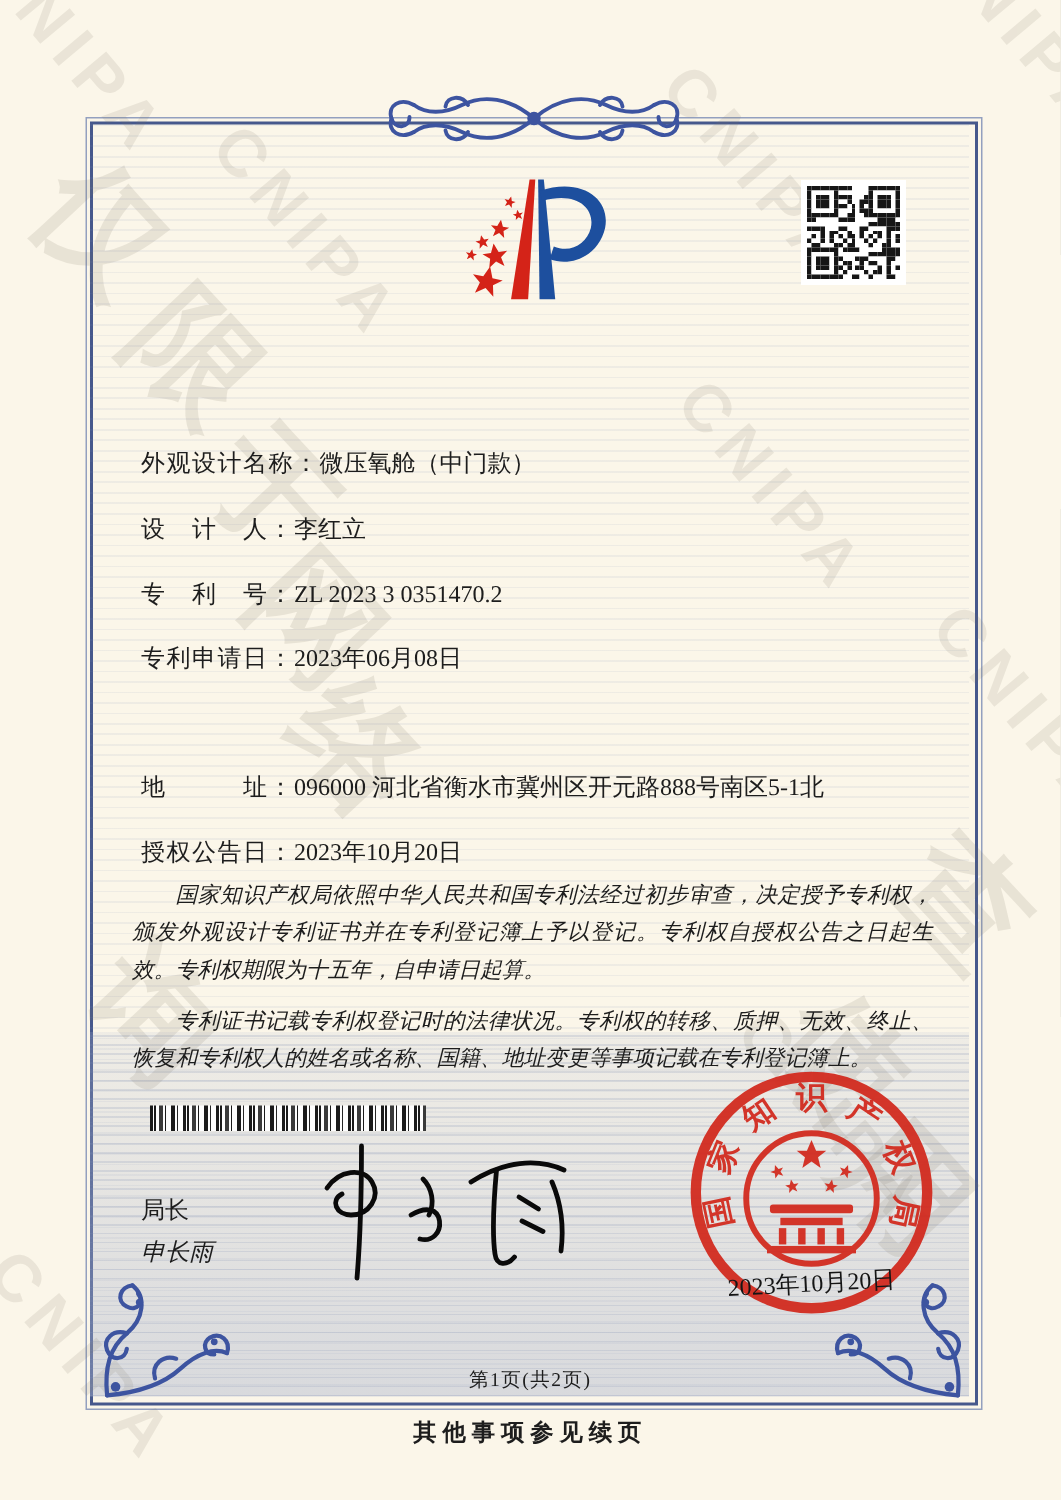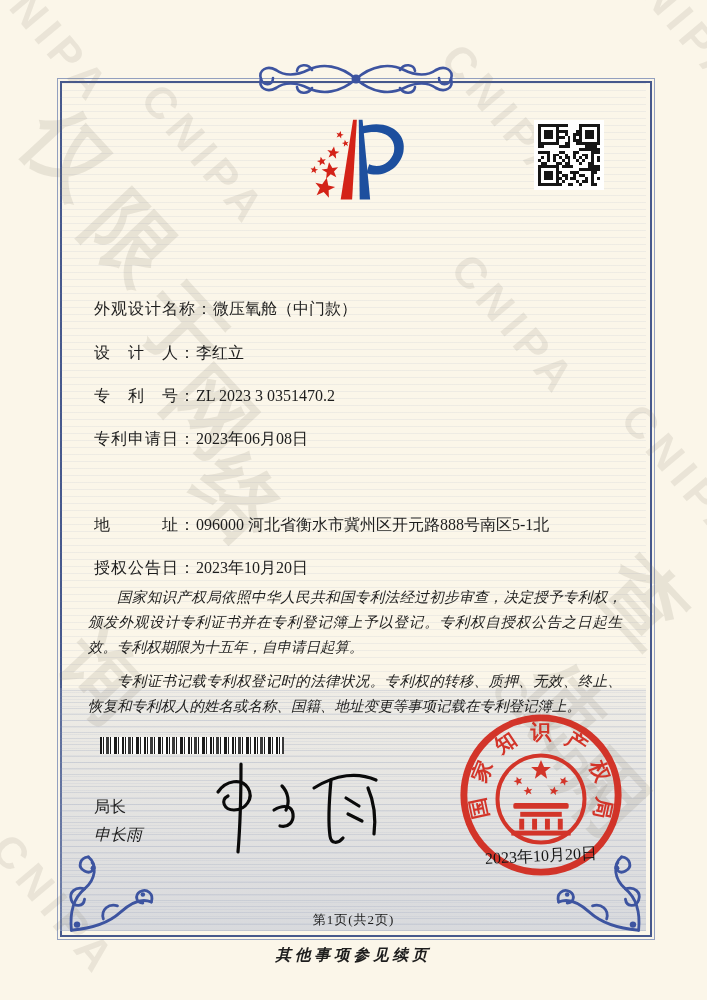--- a/index.html
+++ b/index.html
@@ -44,21 +44,21 @@
      #3a3a3a 6px 9px,#fdfdfd 9px 10px,#1a1a1a 10px 11px,#fdfdfd 11px 14px,#1a1a1a 14px 17px,#fdfdfd 17px 18px,
      #262626 18px 19px,#fdfdfd 19px 22px);}
   .sig-title{left:94px;top:797px;font-size:16px;font-family:Liberation Sans, sans-serif;text-align:right;}
   .sig-name{left:94px;top:825px;font-size:16px;font-family:"Liberation Sans","DejaVu Sans",sans-serif;font-style:italic;}
   .sig-svg{left:196px;top:758px;width:195px;height:100px;}
   .seal{left:452px;top:708px;width:178px;height:178px;opacity:.93;}
   .seal-date{left:458px;top:846px;width:166px;text-align:center;font-size:16px;transform:rotate(-3deg);
              color:#151515;z-index:4;}
   .page-num{left:0;top:911px;width:707px;text-align:center;font-size:13px;letter-spacing:1px;}
   .foot-note{left:0;top:945px;width:707px;text-align:center;font-size:15.5px;letter-spacing:4px;
-             font-style:italic;font-weight:bold;}
+             font-weight:bold;}
 </style>
 </head>
 <body>
 
 <div class="page">
 
   <div>
     <span class="wm wm-cn" style="left:-36px;top:8px">CNIPA</span>
     <span class="wm wm-cn" style="left:596px;top:-6px">CNIPA</span>
     <span class="wm wm-cn" style="left:120px;top:130px">CNIPA</span>

